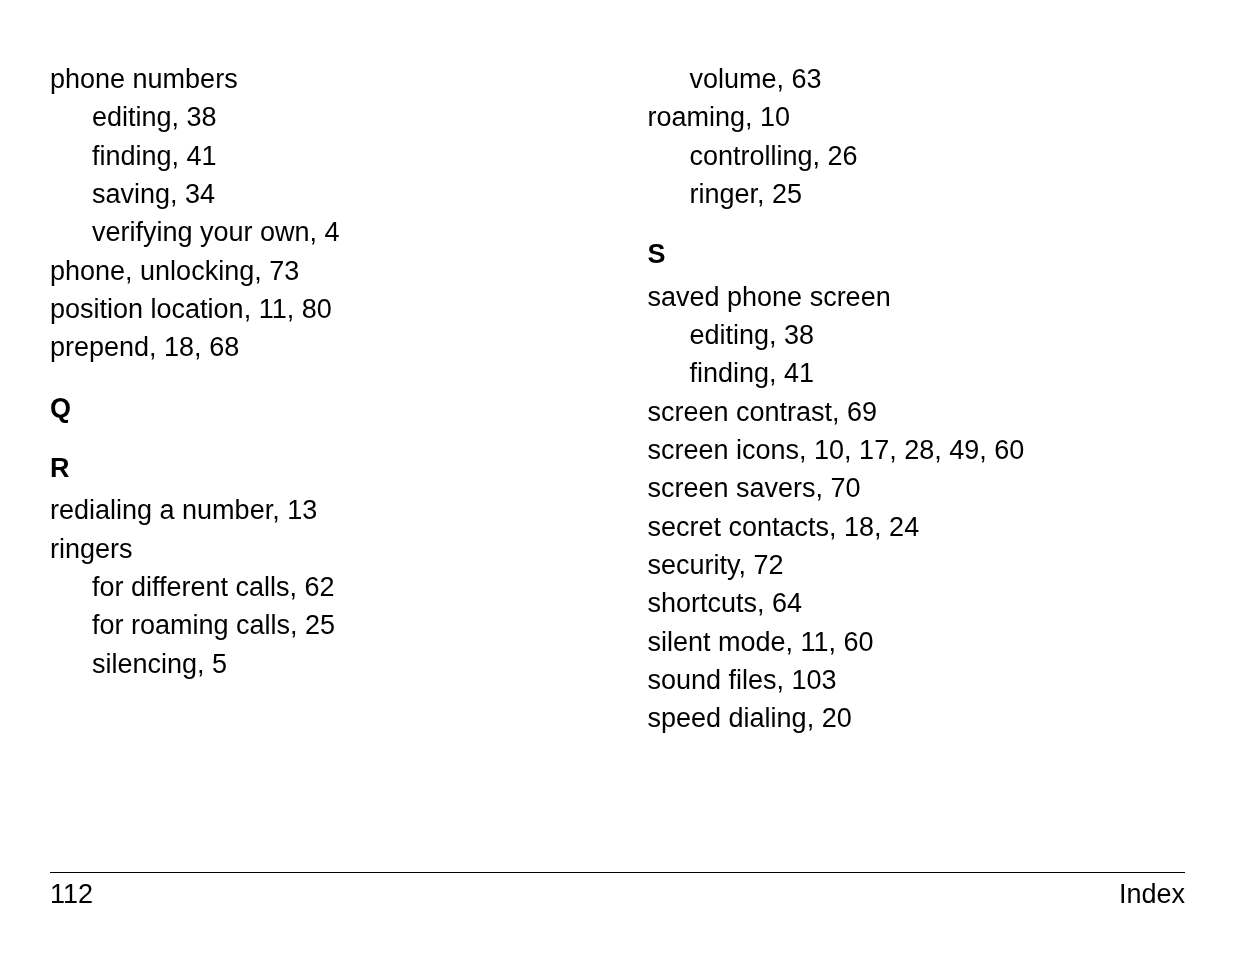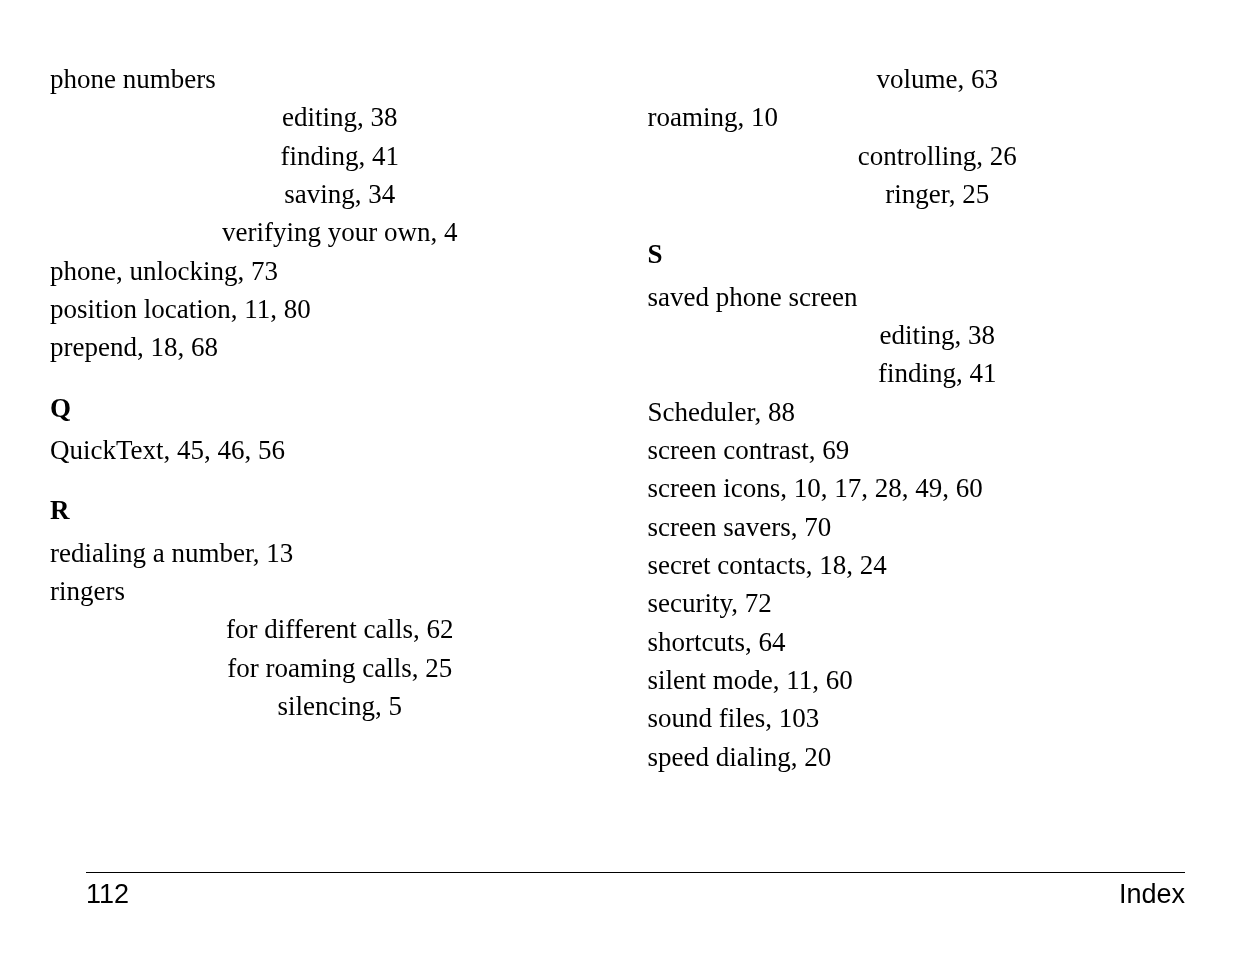--- a/index.html
+++ b/index.html
@@ -17,85 +17,80 @@
     padding: 60px 50px 0 50px;
   }
   .columns {
     display: flex;
     gap: 60px;
   }
   .col {
     flex: 1;
     font-size: 27px;
     line-height: 1.42;
-    font-family: Liberation Serif, serif;
   }
   .entry {
     margin: 0;
   }
   .sub {
     padding-left: 42px;
-    text-align: center;
   }
   .section-head {
     font-weight: bold;
     margin-top: 22px;
     margin-bottom: 4px;
   }
   .footer {
     position: absolute;
     left: 50px;
     right: 50px;
     bottom: 44px;
     border-top: 1px solid #000;
     padding-top: 6px;
     display: flex;
     justify-content: space-between;
     font-size: 27px;
-    margin-left: 36px;
   }
 </style>
 </head>
 <body>
 
 <div class="page">
   <div class="columns">
 
     <div class="col">
       <div class="entry">phone numbers</div>
       <div class="entry sub">editing, 38</div>
       <div class="entry sub">finding, 41</div>
       <div class="entry sub">saving, 34</div>
       <div class="entry sub">verifying your own, 4</div>
       <div class="entry">phone, unlocking, 73</div>
       <div class="entry">position location, 11, 80</div>
       <div class="entry">prepend, 18, 68</div>
 
       <div class="section-head">Q</div>
-      <div class="entry">QuickText, 45, 46, 56</div>
 
       <div class="section-head">R</div>
       <div class="entry">redialing a number, 13</div>
       <div class="entry">ringers</div>
       <div class="entry sub">for different calls, 62</div>
       <div class="entry sub">for roaming calls, 25</div>
       <div class="entry sub">silencing, 5</div>
     </div>
 
     <div class="col">
       <div class="entry sub">volume, 63</div>
       <div class="entry">roaming, 10</div>
       <div class="entry sub">controlling, 26</div>
       <div class="entry sub">ringer, 25</div>
 
       <div class="section-head">S</div>
       <div class="entry">saved phone screen</div>
       <div class="entry sub">editing, 38</div>
       <div class="entry sub">finding, 41</div>
-      <div class="entry">Scheduler, 88</div>
       <div class="entry">screen contrast, 69</div>
       <div class="entry">screen icons, 10, 17, 28, 49, 60</div>
       <div class="entry">screen savers, 70</div>
       <div class="entry">secret contacts, 18, 24</div>
       <div class="entry">security, 72</div>
       <div class="entry">shortcuts, 64</div>
       <div class="entry">silent mode, 11, 60</div>
       <div class="entry">sound files, 103</div>
       <div class="entry">speed dialing, 20</div>
     </div>

